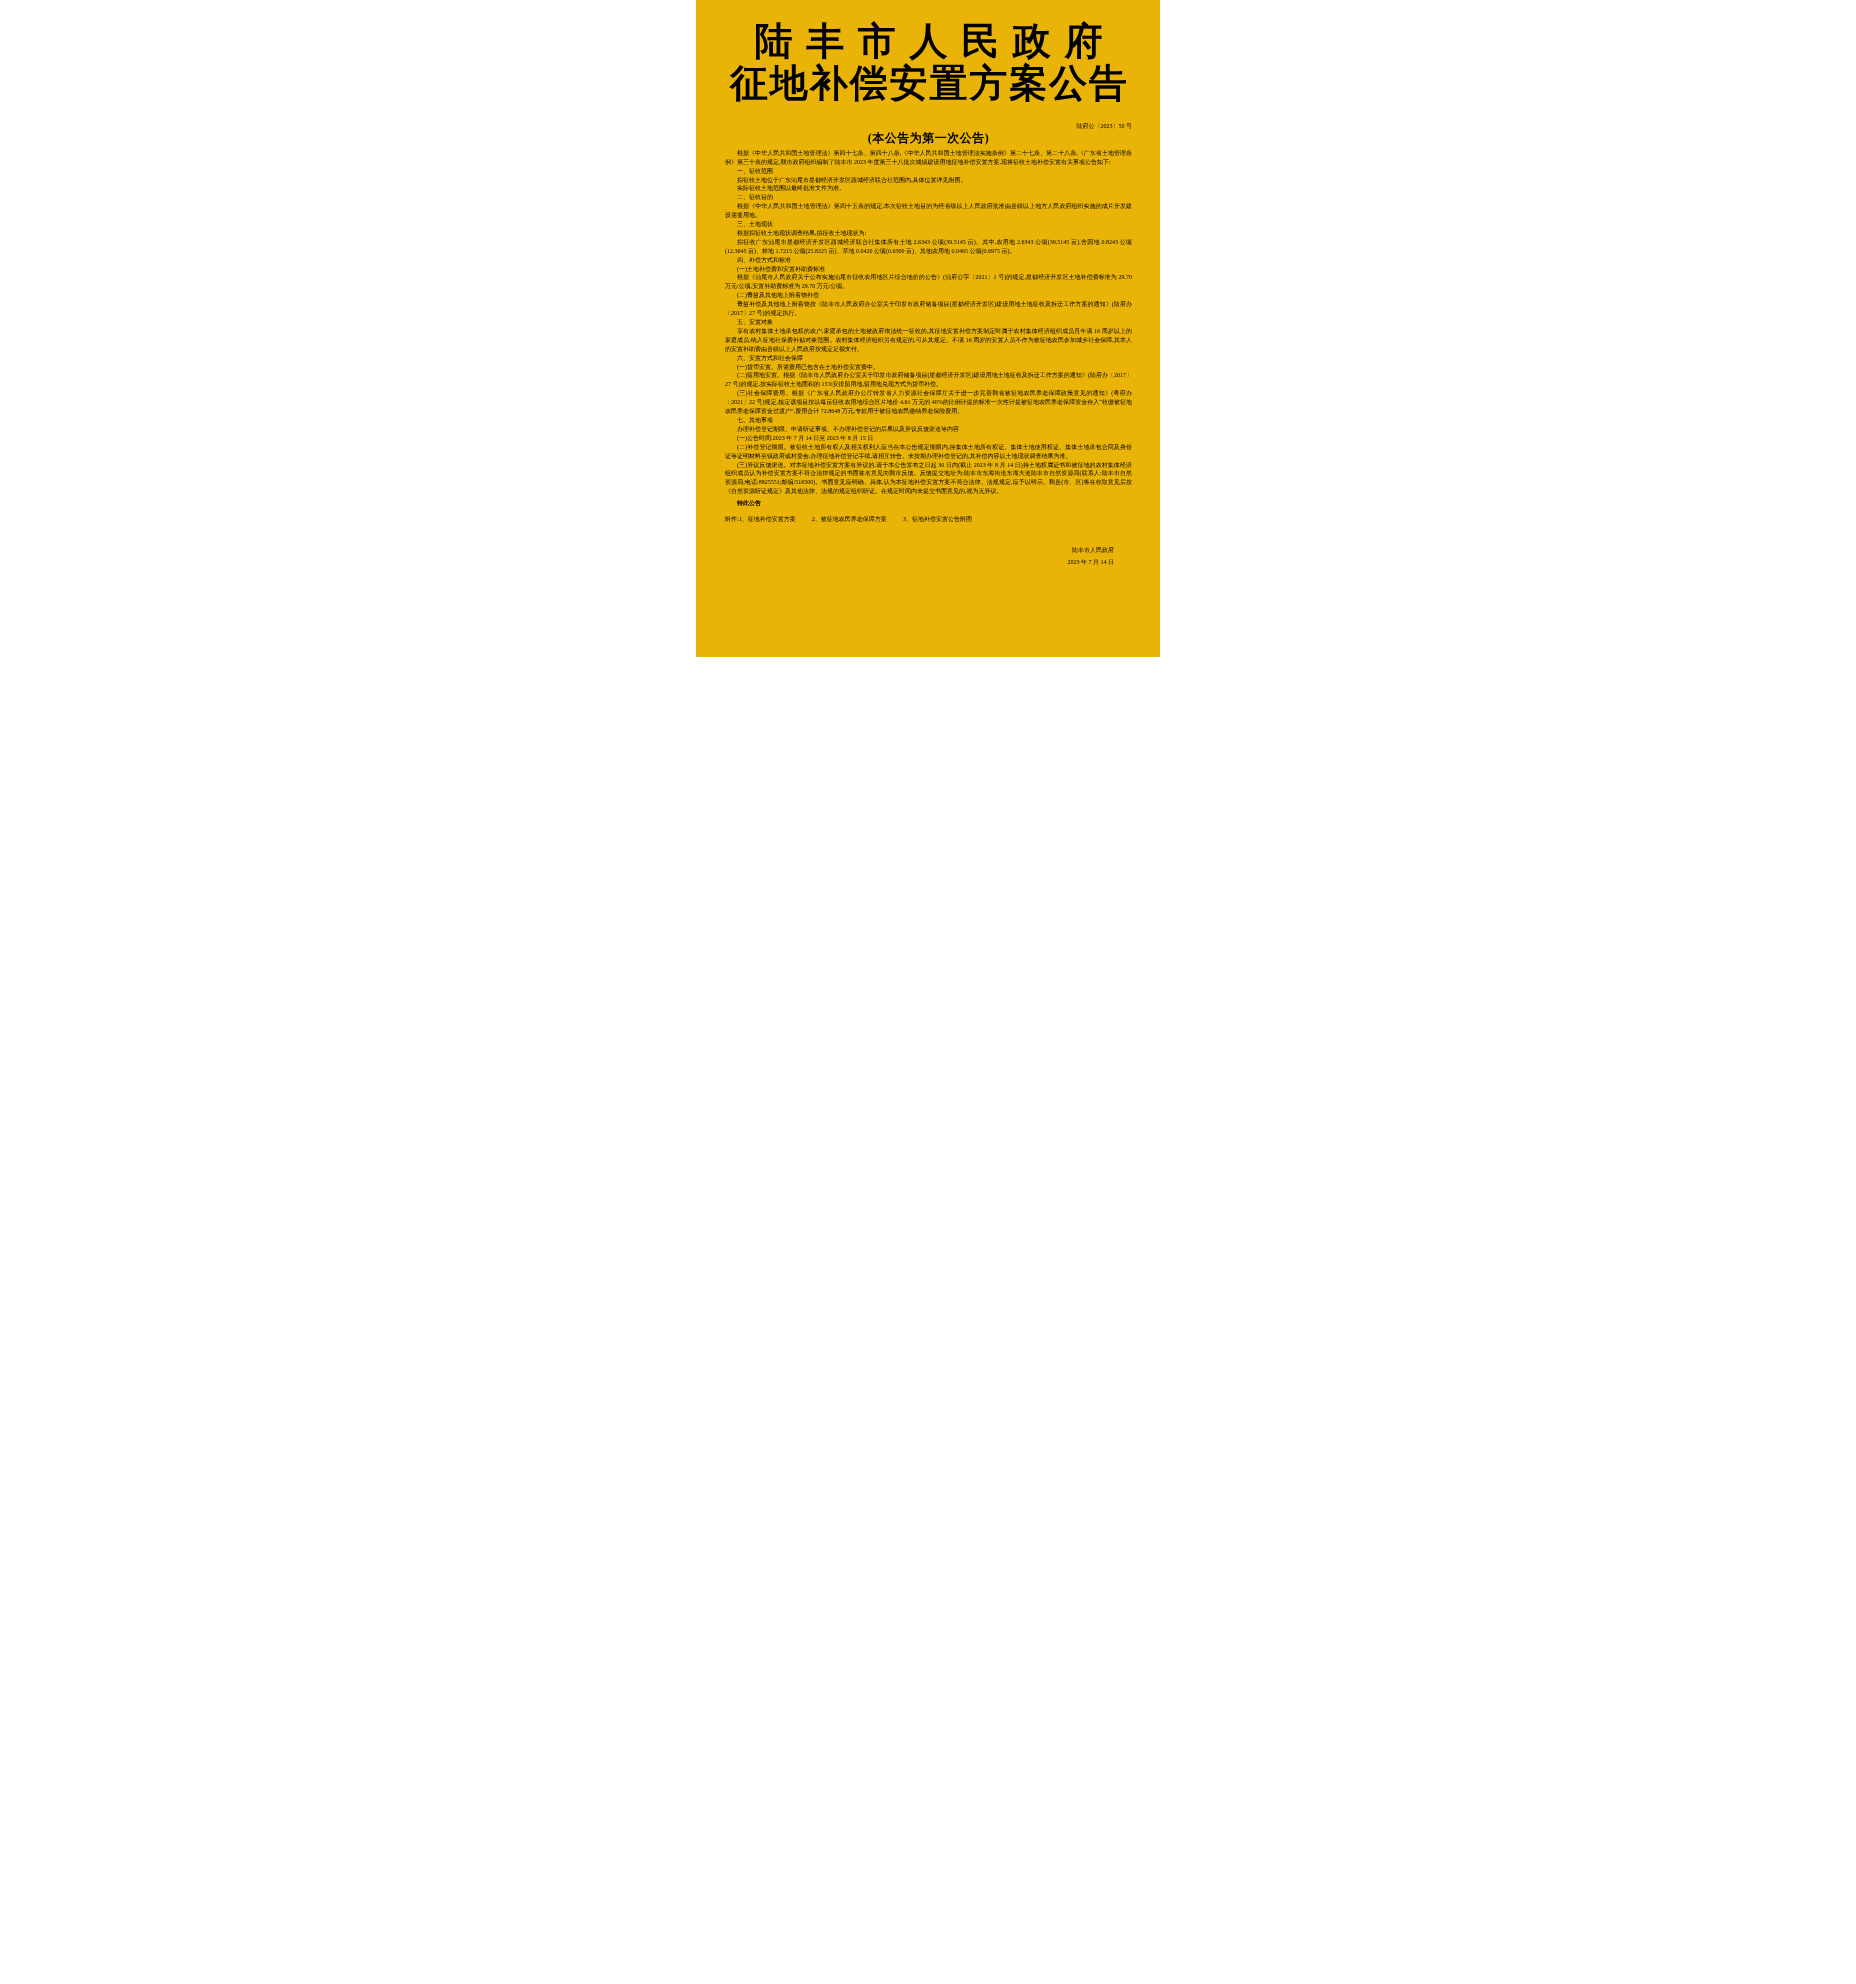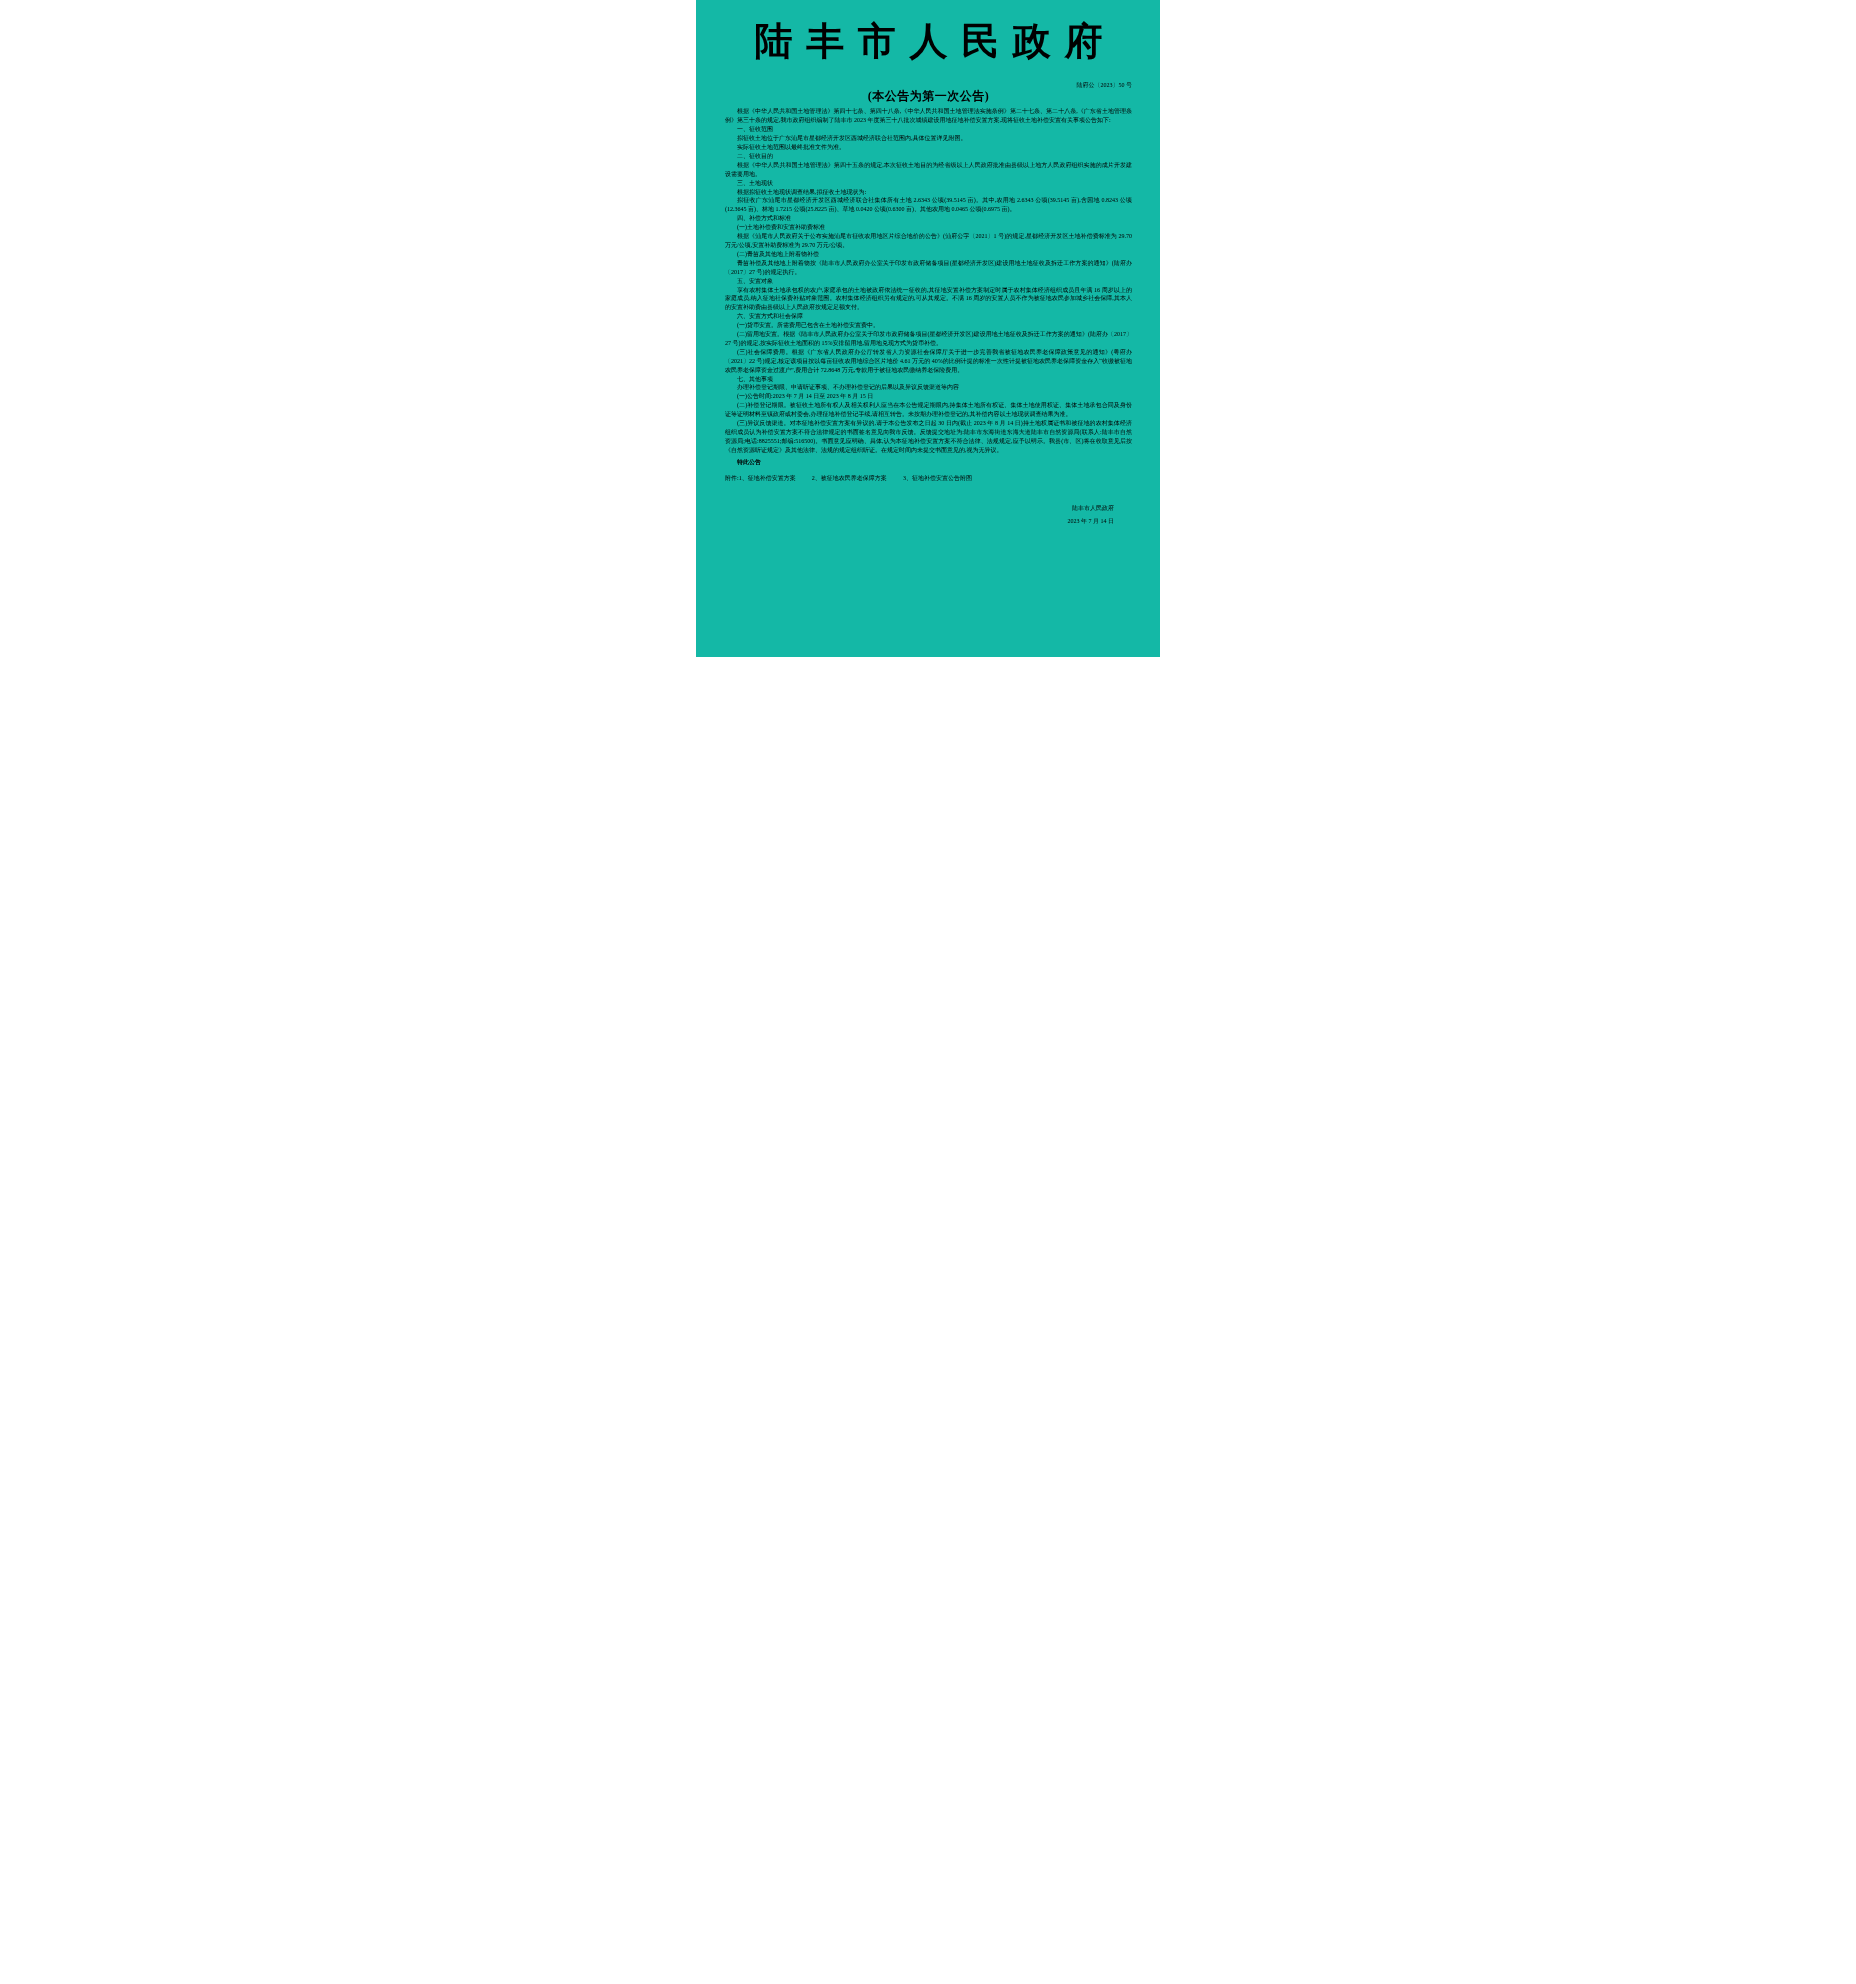--- a/index.html
+++ b/index.html
@@ -2,21 +2,21 @@
 <html lang="zh" style="font-size:6.4px"><head>
 <meta charset="utf-8">
 <style>
   html, body { margin: 0; padding: 0; background: #ffffff; }
   .page {
     width: 464px;
     min-height: 657px;
     margin: 0 auto;
     box-sizing: border-box;
     padding: 21.4px 28px 16px 29px;
-    background: #14b8a6;
+    background: #eab308;
     color: #000000;
     font-family: "Liberation Serif", "DejaVu Serif", serif;
   }
   .title {
     margin: 0;
     text-align: center;
     font-weight: 900;
     font-size: 38px;
     line-height: 1.09;
     white-space: nowrap;
@@ -59,20 +59,21 @@
     font-size: 6px;
     line-height: 12.3px;
   }
 </style>
 </head>
 <body>
 
 <div class="page">
 
   <h1 class="title title-l1">陆丰市人民政府</h1>
+  <h1 class="title title-l2">征地补偿安置方案公告</h1>
 
   <div class="doc-number">陆府公〔2023〕50 号</div>
 
   <div class="subtitle">(本公告为第一次公告)</div>
 
   <div class="body-text">
     <p>根据《中华人民共和国土地管理法》第四十七条、第四十八条,《中华人民共和国土地管理法实施条例》第二十七条、第二十八条,《广东省土地管理条例》第三十条的规定,我市政府组织编制了陆丰市 2023 年度第三十八批次城镇建设用地征地补偿安置方案,现将征收土地补偿安置有关事项公告如下:</p>
     <p>一、征收范围</p>
     <p>拟征收土地位于广东汕尾市星都经济开发区西城经济联合社范围内,具体位置详见附图。</p>
     <p>实际征收土地范围以最终批准文件为准。</p>

